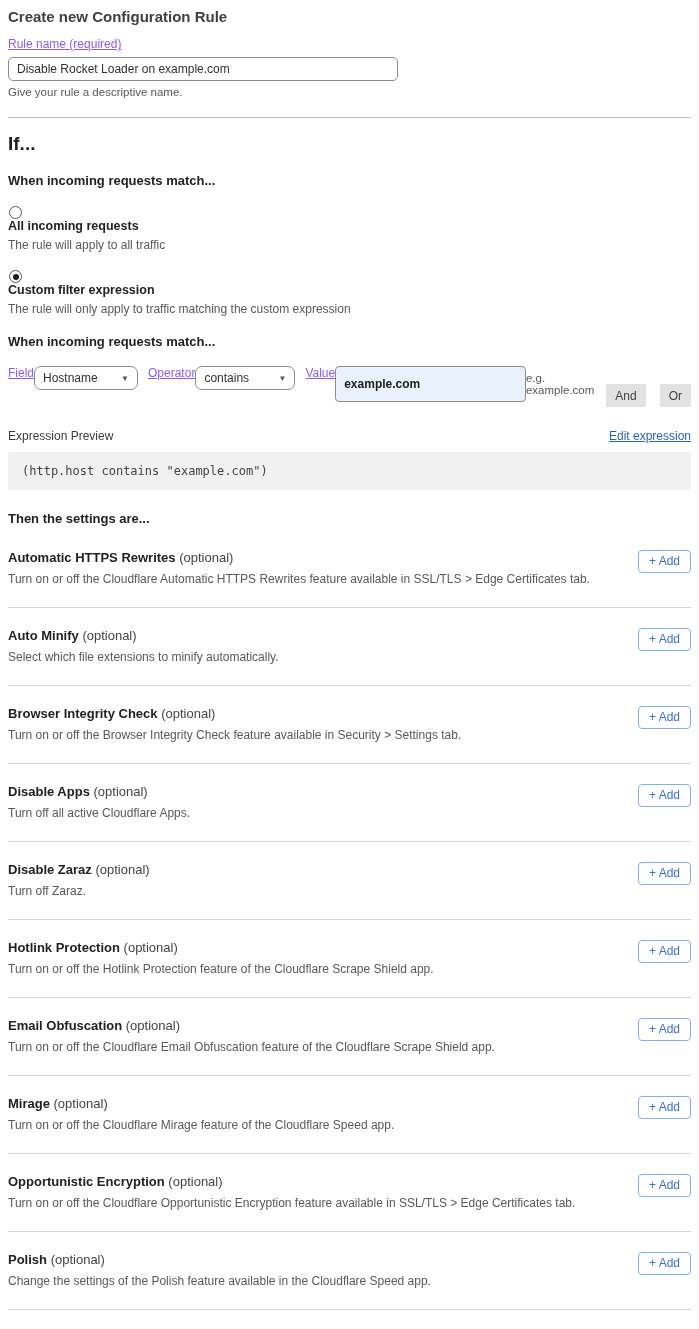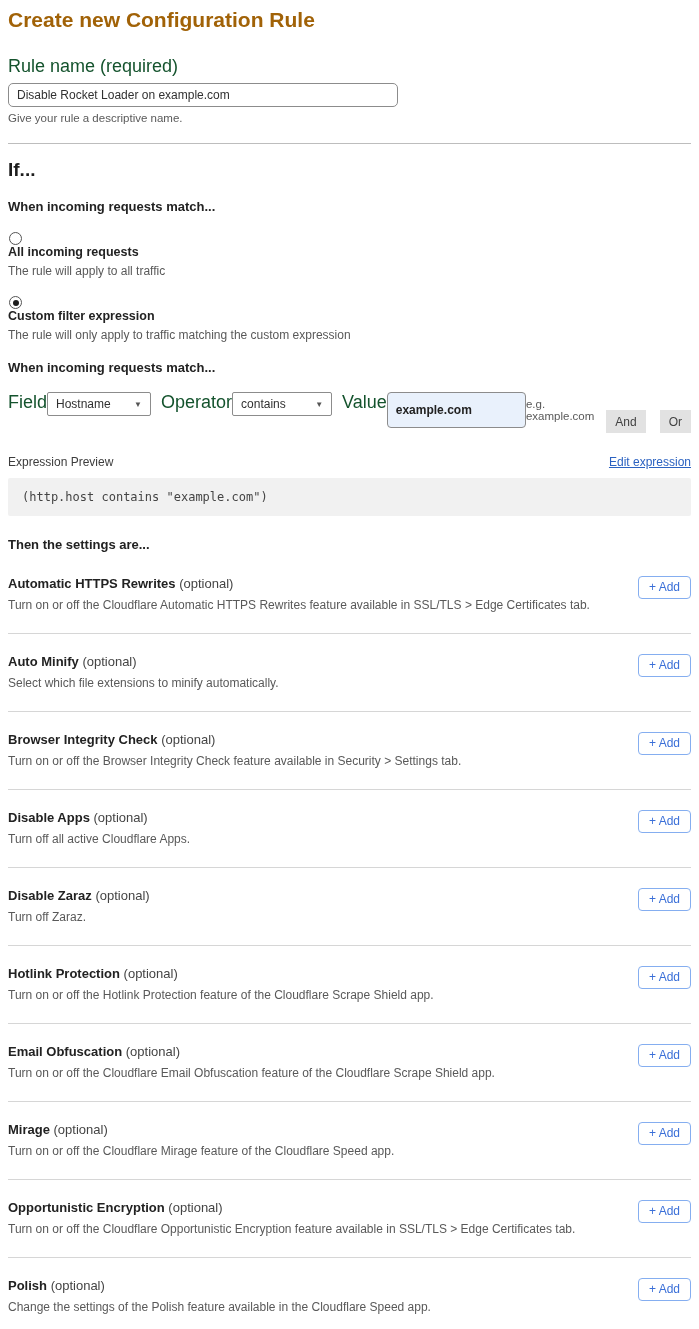--- a/index.html
+++ b/index.html
@@ -5,23 +5,23 @@
   * { margin:0; padding:0; box-sizing:border-box; }
   html,body { background:#ffffff; }
   body {
     width:699px;
     font-family:"Liberation Sans", sans-serif;
     color:#313131;
     -webkit-font-smoothing:antialiased;
   }
   .container { padding:8px 8px 14px 8px; }
 
-  .page-title { font-size:21px; font-weight:bold; color:#a16207; margin-bottom:24px; }
-
-  .field-label { font-size:18px; color:#14532d; margin-bottom:6px; }
+  .page-title { font-size:15px; font-weight:bold; color:#404040; margin-bottom:12px; }
+
+  .field-label { font-size:12px; color:#8b5cf6; margin-bottom:6px;text-decoration:underline; }
   .rule-name-input {
     width:390px; height:24px;
     border:1px solid #8c8c8c; border-radius:5px;
     padding:0 8px; font-size:12px; color:#313131;
     font-family:"Liberation Sans", sans-serif;
     background:#fff; outline:none;
   }
   .help-text { font-size:11.5px; color:#595959; margin-top:5px; }
 
   .section-divider { border:none; border-top:1px solid #bdbdbd; margin-top:19px; }
@@ -39,21 +39,21 @@
     content:""; position:absolute; left:2.5px; top:2.5px;
     width:6px; height:6px; border-radius:50%; background:#1d1d1d;
   }
   .radio-label { font-size:12.5px; font-weight:bold; color:#222; }
   .radio-desc { font-size:12px; color:#595959; margin-top:5px;text-align:center; }
 
   .filter-row { display:flex; align-items:flex-start; margin-top:17px; }
   .filter-col { display:flex; flex-direction:row; margin-right:10px; }
   .filter-col.value-col { flex:1; margin-right:12px; }
   .select-box {
-    height:24px; border:1px solid #8c8c8c; border-radius:2px; background:#fff;
+    height:24px; border:1px solid #8c8c8c; border-radius:7px; background:#fff;
     display:flex; align-items:center; justify-content:space-between;
     padding:0 8px; font-size:12px; color:#313131; cursor:pointer;
   }
   .select-box .caret { font-size:8px; color:#555; margin-left:10px; }
   .select-field { width:104px; }
   .select-operator { width:100px; }
   .value-input {
     height:36px; width:100%;
     border:1px solid #8c8c8c; border-radius:4px;
     background:#e9f1fc; padding:0 8px; font-size:12px; font-weight:bold; color:#222;

